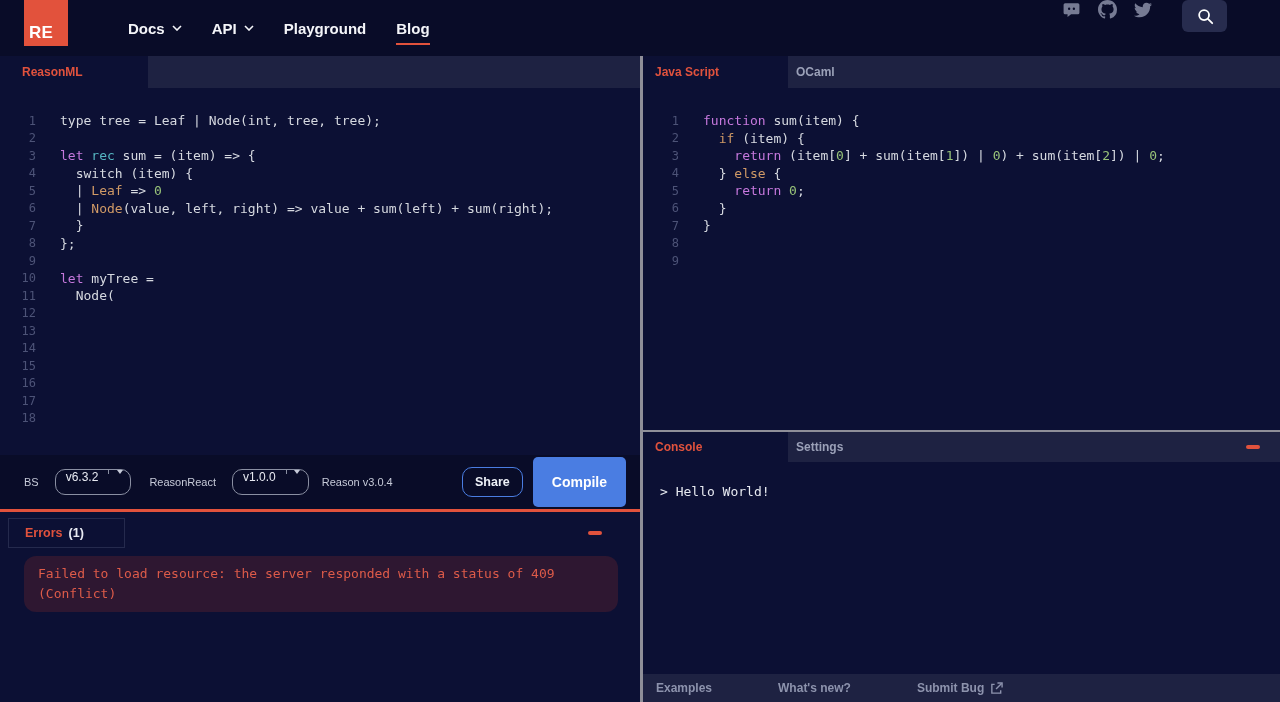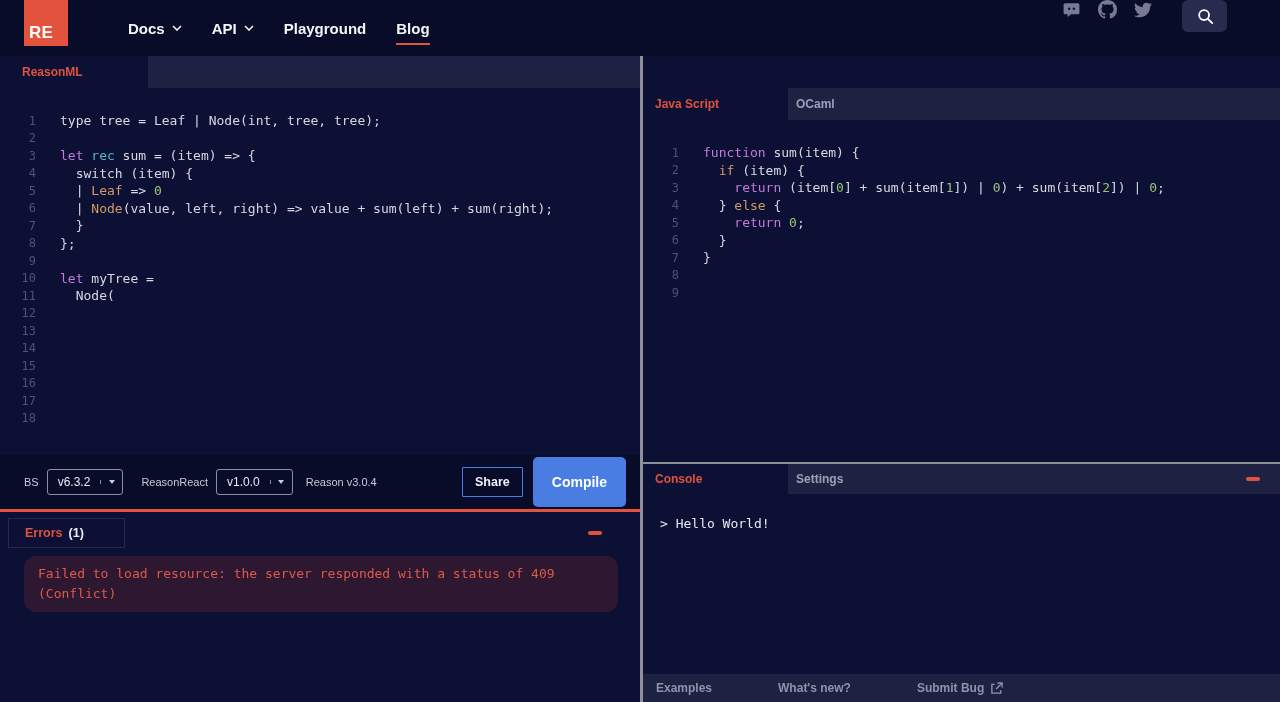--- a/index.html
+++ b/index.html
@@ -17,21 +17,21 @@
   .nav-spacer { flex:1; }
   .nav-icons { display:flex; align-items:center; gap:17px; }
   .icon-btn { display:flex; align-items:center; justify-content:center; cursor:pointer; }
   .search-btn { width:45px; height:32px; background:#272c4e; border-radius:6px; display:flex;
                 align-items:center; justify-content:center; margin-left:30px; margin-right:53px; cursor:pointer; }
 
   
   .main { flex:1; display:flex; min-height:0; }
   .vdivider { flex:0 0 3px; background:#8f8f99; }
   .left-panel { flex:0 0 640px; display:flex; flex-direction:column; min-height:0; }
-  .right-panel { flex:1; display:flex; flex-direction:column; min-height:0;margin-top:32px; }
+  .right-panel { flex:1; display:flex; flex-direction:column; min-height:0; }
 
   .tabbar { flex:0 0 32px; background:#1e2242; display:flex; align-items:stretch; }
   .tab { display:flex; align-items:center; font-size:12px; font-weight:700; color:#9ba1b8; cursor:pointer; }
   .tab.active { background:#0c1034; color:#e1523d; }
   .tab-left { width:148px; padding-left:22px; }
   .tab-right { width:145px; padding-left:12px; }
   .tab-inactive { padding:0 12px 0 8px; }
 
   
   .editor { background:#0c1034; padding-top:24px; font-family:"DejaVu Sans Mono",monospace; font-size:13px; overflow:hidden; }
@@ -42,28 +42,28 @@
   .lc { margin-left:24px; }
   .tok-plain { color:#d6d9e0; }
   .tok-kw   { color:#c678dd; }
   .tok-kw2  { color:#56b6c2; }
   .tok-ctor { color:#d19a66; }
   .tok-num  { color:#98c379; }
 
   
   .toolbar { flex:0 0 54px; background:#090c28; display:flex; align-items:center; padding:0 14px 0 24px; }
   .tb-label { color:#c6cad8; font-size:11px; }
-  .select { display:flex; align-items:center; border:1px solid #8a8fa2; border-radius:3px; height:26px;
-            color:#e8eaf2; font-size:12px; margin-left:8px; cursor:pointer; }
+  .select { display:flex; align-items:flex-start; border:1px solid #8a8fa2; border-radius:10px; height:26px;
+            color:#e8eaf2; font-size:12px; margin-left:16px; cursor:pointer; }
   .select .val { padding:0 10px; display:flex; align-items:center; }
   .select .arrow-box { width:22px; border-left:1px solid #8a8fa2; display:flex; align-items:center; justify-content:center; }
   .tri-down { width:0; height:0; border-left:3.5px solid transparent; border-right:3.5px solid transparent; border-top:4.5px solid #c6cad8; }
   .ml18 { margin-left:18px; } .ml13 { margin-left:13px; }
   .tb-spacer { flex:1; }
-  .share-btn { height:30px; padding:0 12px; border:1px solid #4a7de2; border-radius:1px; color:#eef1f8;
+  .share-btn { height:30px; padding:0 12px; border:1px solid #4a7de2; border-radius:10px; color:#eef1f8;
                font-size:12.5px; font-weight:600; background:transparent; display:flex; align-items:center; cursor:pointer; }
   .compile-btn { height:50px; padding:10px 19px; background:#4a7de2; border:none; border-radius:5px; color:#fff;
                  font-size:14px; font-weight:600; display:flex; align-items:center; margin-left:10px; cursor:pointer; }
 
   
   .errors-section { flex:1; background:#0c1034; border-top:3px solid #e2523c; display:flex; flex-direction:column; min-height:0; }
   .errors-header { flex:0 0 42px; display:flex; align-items:center; padding:0 38px 0 8px; }
   .errors-tab { border:1px solid #252a4d; padding:7px 40px 7px 16px; display:flex; gap:6px; align-items:center;
                 font-size:12.5px; font-weight:700; }
   .errors-title { color:#e1523d; }

